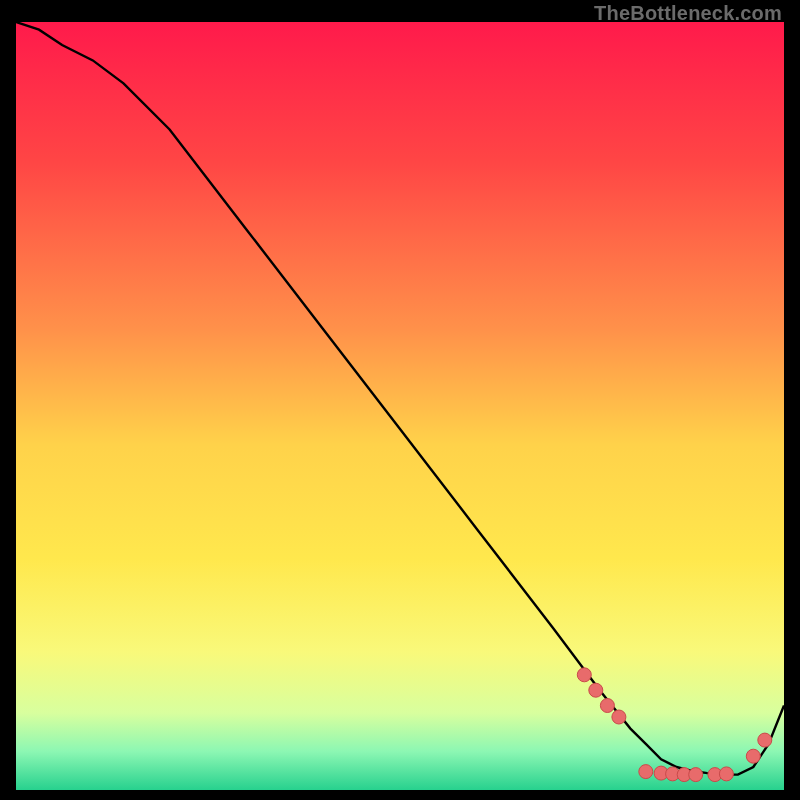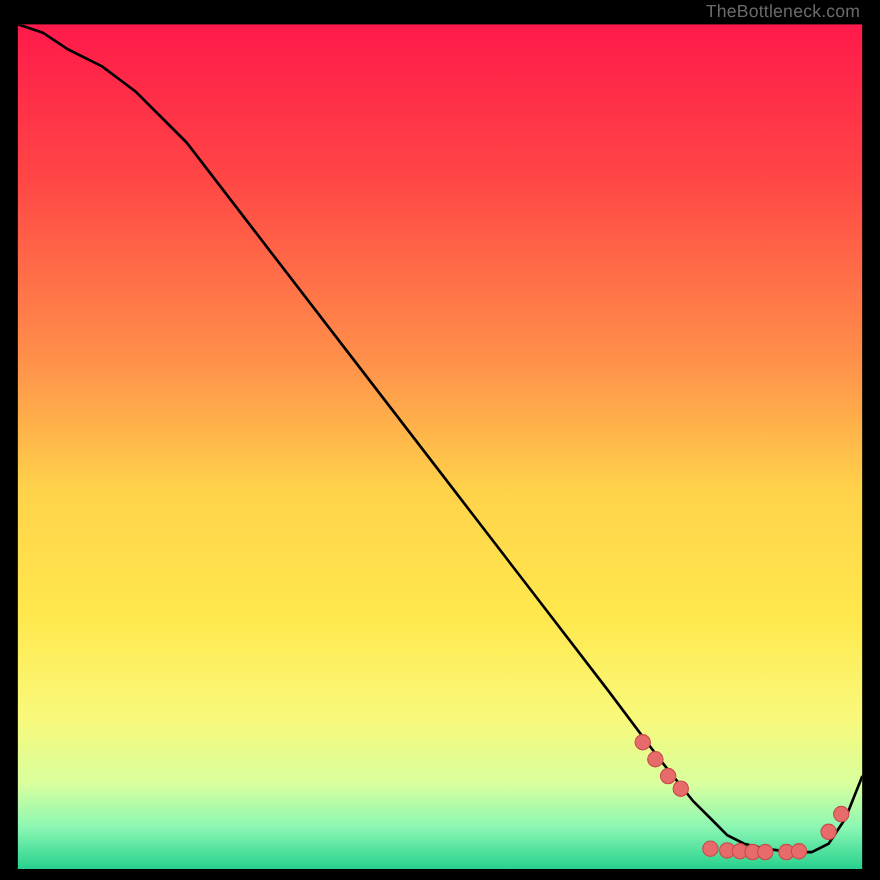--- a/index.html
+++ b/index.html
@@ -24,22 +24,22 @@
     left: 0;
     top: 0;
     width: 768px;
     height: 768px;
   }
   .watermark {
     position: absolute;
     top: 2px;
     right: 18px;
     color: #6b6b6b;
-    font-size: 16px;
-    font-weight: 400;
+    font-size: 20px;
+    font-weight: 700;
     letter-spacing: 0.2px;
   }
   svg { display: block; }
 </style>
 </head>
 <body>
 
 <div class="watermark">TheBottleneck.com</div>
 
 <div class="frame">

